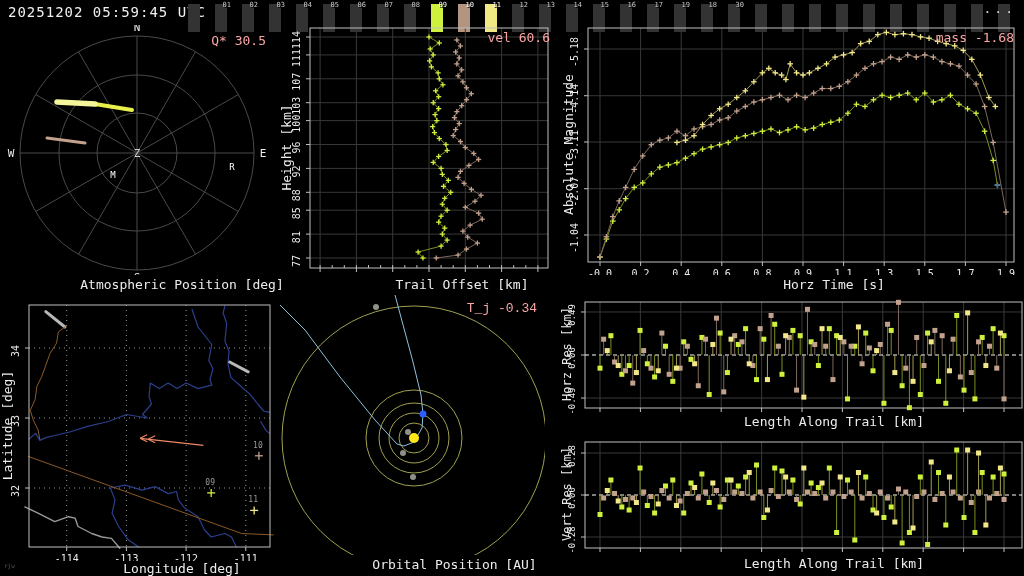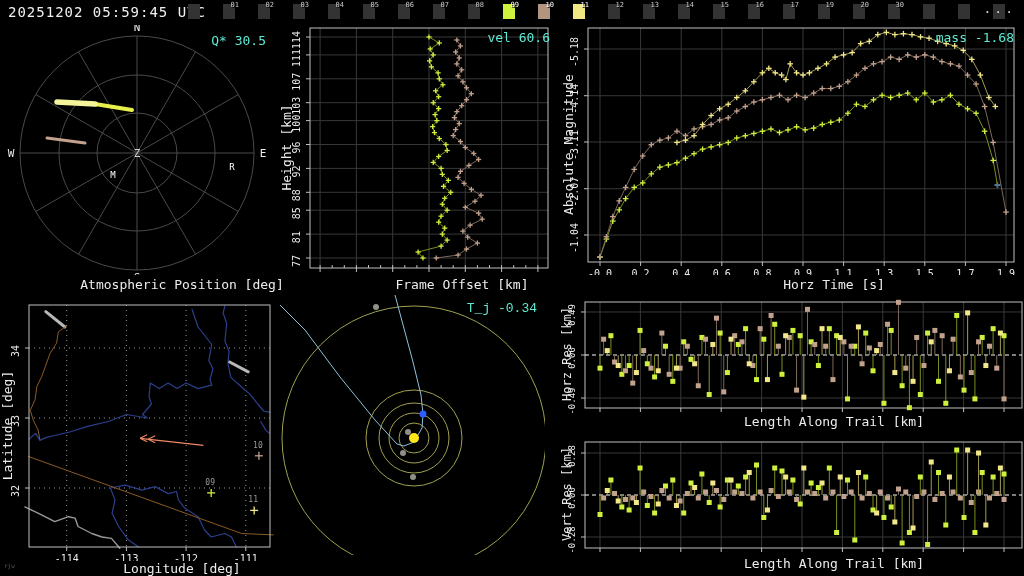--- a/index.html
+++ b/index.html
@@ -3,27 +3,27 @@
 <meta charset="utf-8">
 <style>
   html,body{margin:0;padding:0;background:#000;}
   #app{position:relative;width:1024px;height:576px;background:#000;overflow:hidden;
        font-family:"DejaVu Sans Mono","Liberation Mono",monospace;color:#e6e6e6;}
   .abs{position:absolute;}
   .panel{position:absolute;}
   svg{position:absolute;left:0;top:0;}
   .ts{font-size:14px;letter-spacing:1px;color:#f0f0f0;white-space:pre;}
   .boxes{position:absolute;display:flex;}
-  .fbox{position:relative;width:12px;height:15px;background:#333;margin-right:23px;flex:0 0 auto;}
+  .fbox{position:relative;width:12px;height:28px;background:#333;margin-right:15px;flex:0 0 auto;}
   .fbox .lbl{position:absolute;top:-3px;right:-4px;font-size:7px;line-height:8px;color:#c8c8c8;
              text-shadow:1px 1px 0 #000;}
   .fbox.active .lbl{color:#fff;}
   .dots{font-size:13px;color:#ddd;letter-spacing:3px;}
   .ptitle{position:absolute;width:100%;text-align:center;font-size:13px;color:#ececec;white-space:pre;padding-left:42px;}
-  .pstat{position:absolute;font-size:13px;color:#5eead4;white-space:pre;}
+  .pstat{position:absolute;font-size:13px;color:#fca5a5;white-space:pre;}
   .vlab{position:absolute;width:200px;text-align:center;font-size:13px;color:#ececec;
         transform:rotate(-90deg);white-space:pre;}
   .wm{position:absolute;font-size:6px;color:#555;}
 </style>
 </head>
 <body>
 
 <div id="app">
 
   <div class="abs" style="left:0;top:0;width:1024px;height:25px;">
@@ -78,21 +78,21 @@
         <div class="fbox">
           <span class="lbl">16</span>
         </div>
         <div class="fbox">
           <span class="lbl">17</span>
         </div>
         <div class="fbox">
           <span class="lbl">19</span>
         </div>
         <div class="fbox">
-          <span class="lbl">20</span>
+          <span class="lbl">18</span>
         </div>
         <div class="fbox">
           <span class="lbl">30</span>
         </div>
         <div class="fbox"></div>
         <div class="fbox"></div>
         <div class="fbox"></div>
         <div class="fbox"></div>
         <div class="fbox"></div>
         <div class="fbox"></div>
@@ -362,21 +362,21 @@
         <line x1="194.8" y1="218.0685" x2="200" y2="218.0685" stroke="#c2a18d" stroke-width="1.3"></line>
         <line x1="197.4" y1="215.4685" x2="197.4" y2="220.6685" stroke="#c2a18d" stroke-width="1.3"></line>
         <line x1="183.91" y1="224.04149999999998" x2="189.10999999999999" y2="224.04149999999998" stroke="#c2a18d" stroke-width="1.3"></line>
         <line x1="186.51" y1="221.4415" x2="186.51" y2="226.64149999999998" stroke="#c2a18d" stroke-width="1.3"></line>
         <line x1="175.44" y1="230.0145" x2="180.64" y2="230.0145" stroke="#c2a18d" stroke-width="1.3"></line>
         <line x1="178.04" y1="227.4145" x2="178.04" y2="232.6145" stroke="#c2a18d" stroke-width="1.3"></line>
         <line x1="153.66" y1="233.001" x2="158.85999999999999" y2="233.001" stroke="#c2a18d" stroke-width="1.3"></line>
         <line x1="156.26" y1="230.401" x2="156.26" y2="235.601" stroke="#c2a18d" stroke-width="1.3"></line>
       </svg>
     <div class="pstat" style="right:10px;top:5px;">vel 60.6</div>
-    <div class="ptitle" style="top:252px;">Frame Offset [km]</div>
+    <div class="ptitle" style="top:252px;">Trail Offset [km]</div>
     <div class="vlab" style="left:-94px;top:115px;">Height [km]</div>
   </div>
 
   <div class="panel" style="left:560px;top:25px;width:464px;height:272px;">
     <svg id="svg-mag" width="464" height="250">
         <line x1="40" y1="3" x2="40" y2="237" stroke="#383838"></line>
         <line x1="80.6" y1="3" x2="80.6" y2="237" stroke="#383838"></line>
         <line x1="121.2" y1="3" x2="121.2" y2="237" stroke="#383838"></line>
         <line x1="161.8" y1="3" x2="161.8" y2="237" stroke="#383838"></line>
         <line x1="202.4" y1="3" x2="202.4" y2="237" stroke="#383838"></line>
@@ -777,20 +777,21 @@
         <circle cx="134" cy="143" r="132" fill="none" stroke="#a0a050" stroke-width="1"></circle>
         <polyline points="115,0 133,67 141,100 143,119 142,133 134,147 124,151 117,149 95,125 60,82 25,35 0,10" fill="none" stroke="#8fc0dc" stroke-width="1" stroke-linejoin="round" stroke-linecap="round"></polyline>
         <circle cx="128" cy="137" r="3" fill="#90908a"></circle>
         <circle cx="123" cy="158" r="3" fill="#90908a"></circle>
         <circle cx="133" cy="182" r="3" fill="#90908a"></circle>
         <circle cx="96" cy="12" r="3" fill="#90908a"></circle>
         <circle cx="143" cy="119" r="3.5" fill="#2d5cff"></circle>
         <circle cx="134" cy="143" r="5" fill="#ffe61a"></circle>
       </svg>
     <div class="pstat" style="right:8px;top:6px;font-family:Liberation Mono, monospace;">T_j -0.34</div>
+    <div class="ptitle" style="top:262px;">Orbital Position [AU]</div>
   </div>
 
   <div class="panel" style="left:560px;top:295px;width:464px;height:140px;">
     <svg id="svg-horz" width="464" height="118">
         <line x1="40" y1="7" x2="40" y2="113" stroke="#383838"></line>
         <line x1="80.4" y1="7" x2="80.4" y2="113" stroke="#383838"></line>
         <line x1="120.8" y1="7" x2="120.8" y2="113" stroke="#383838"></line>
         <line x1="161.2" y1="7" x2="161.2" y2="113" stroke="#383838"></line>
         <line x1="201.6" y1="7" x2="201.6" y2="113" stroke="#383838"></line>
         <line x1="242" y1="7" x2="242" y2="113" stroke="#383838"></line>

